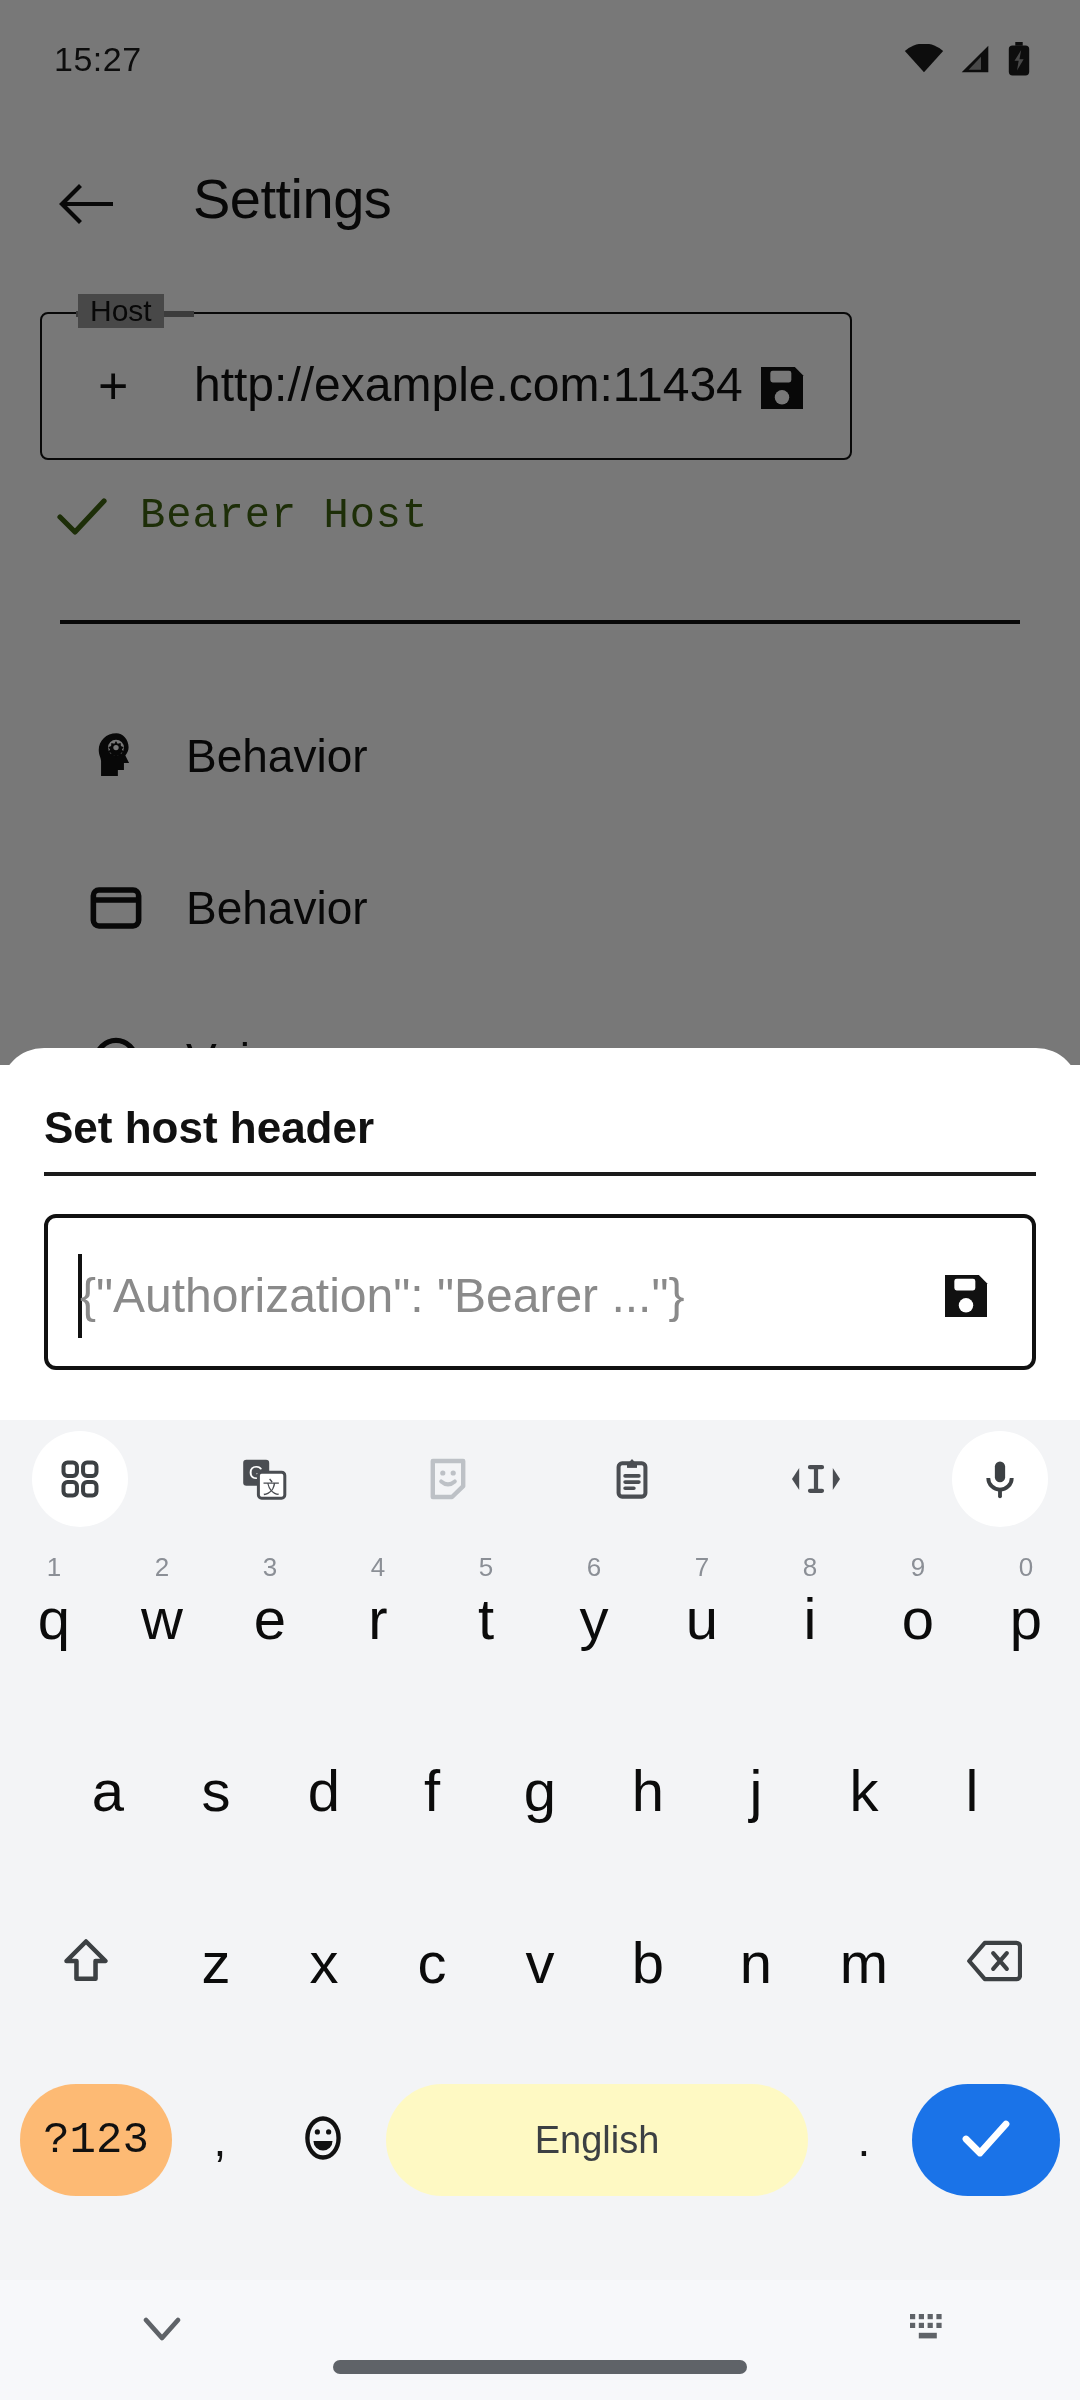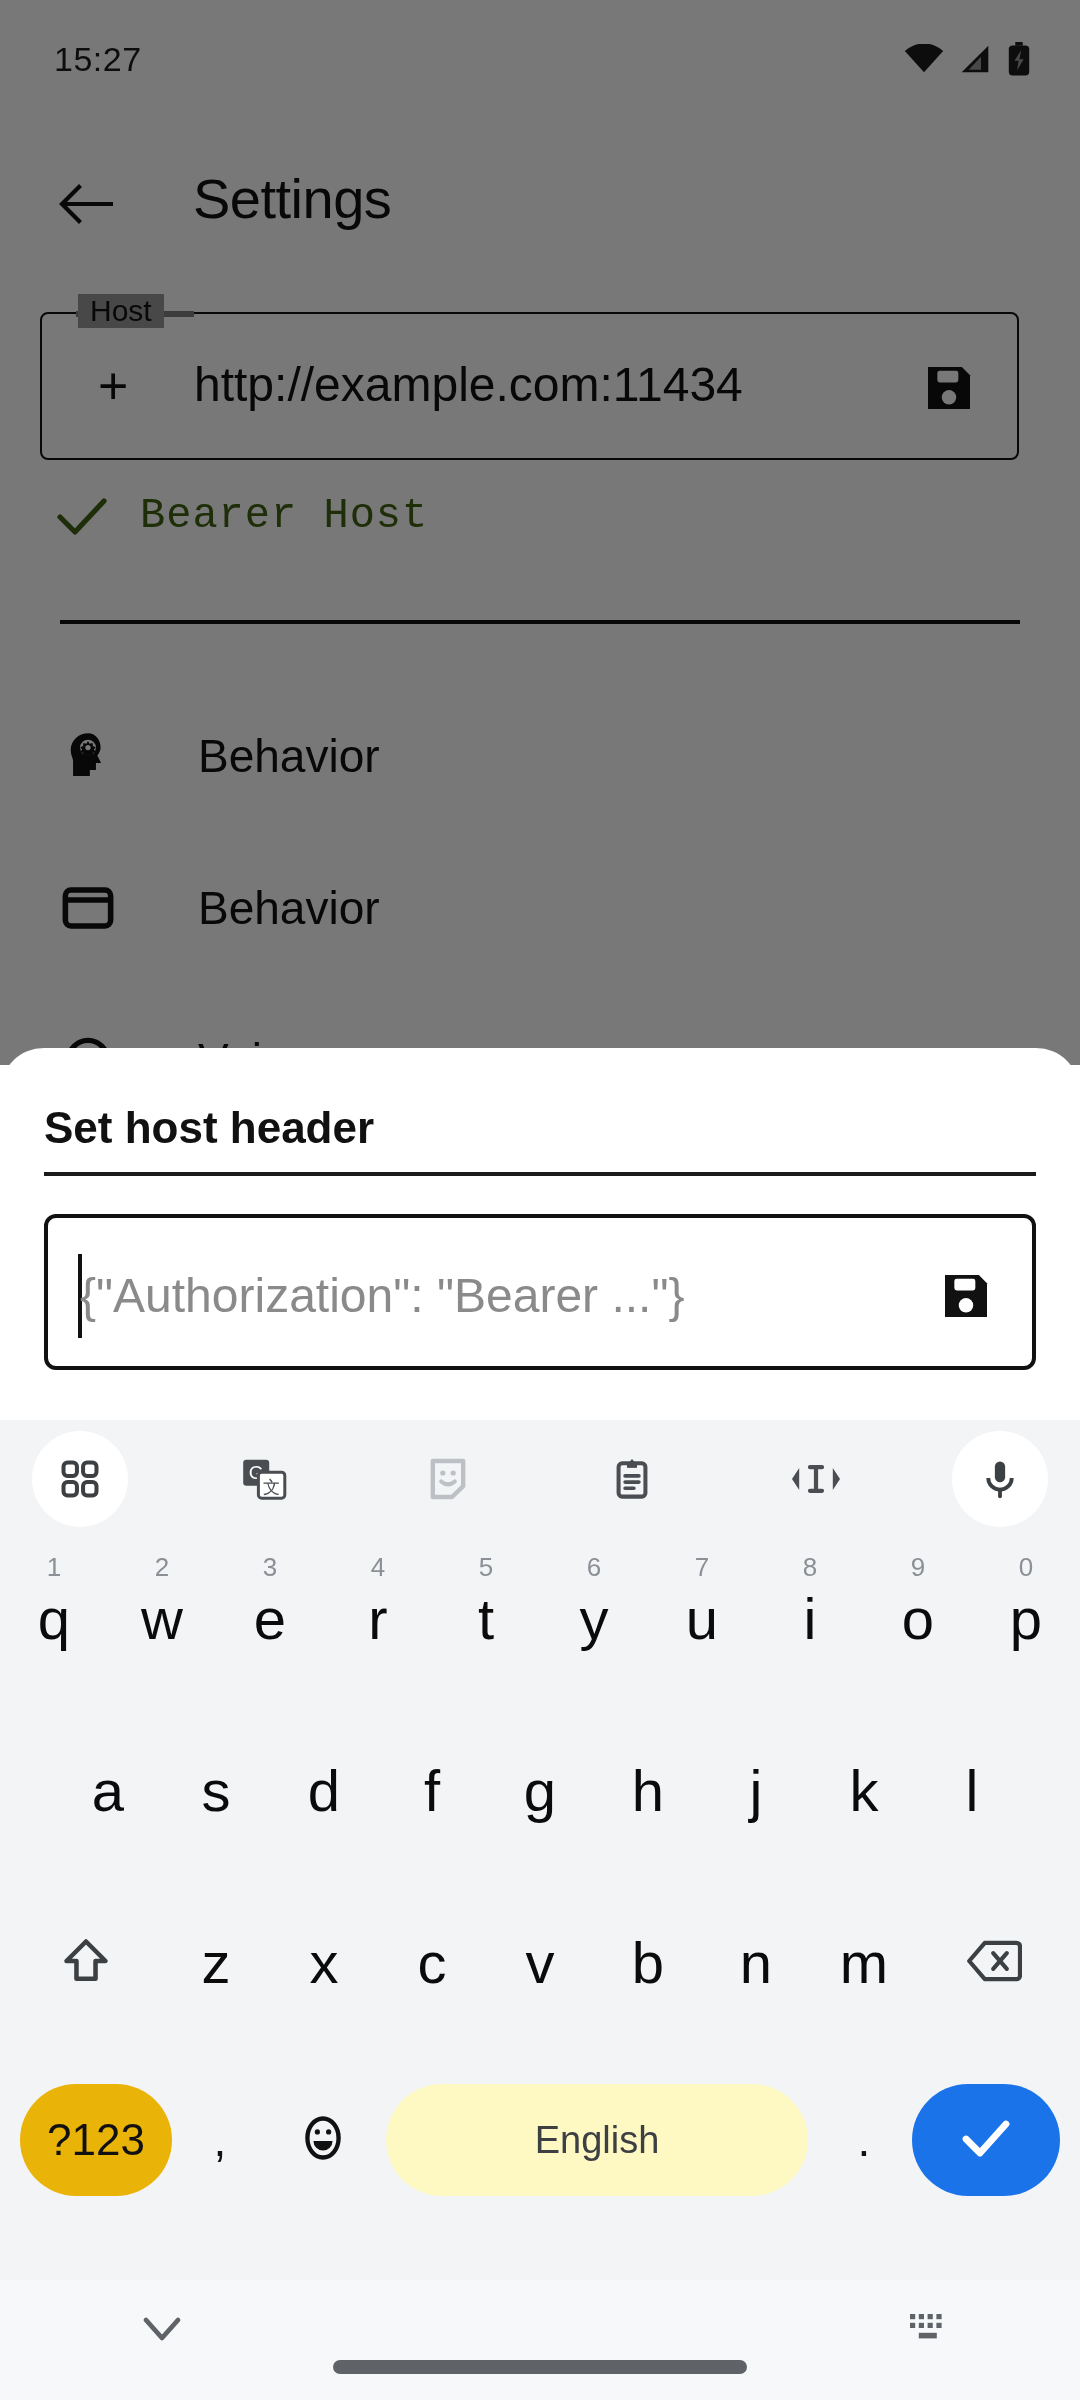--- a/index.html
+++ b/index.html
@@ -45,21 +45,21 @@
     position:absolute; left:40px; top:14px; width:84px; height:84px;
     display:flex; align-items:center; justify-content:center;
   }
   .appbar-title{
     position:absolute; left:190px; top:16px;
     font-size:56px; color:#111; letter-spacing:-0.5px;
   }
 
   
   .host-field{
-    position:absolute; left:40px; top:312px; width:979px; height:148px;
+    position:absolute; left:40px; top:312px; width:812px; height:148px;
     border:2.5px solid #111; border-radius:8px;
   }
   .host-legend{
     position:absolute; left:36px; top:-20px;
     background:#9a9a9a; padding:0 12px;
     font-size:30px; color:#111;
   }
   .host-legend-mask{
     position:absolute; left:34px; top:-3px; width:118px; height:6px;
     background:#808080;
@@ -86,21 +86,21 @@
     font-size:42px; color:#3f6212; letter-spacing:1px;
   }
 
   .hr-line{
     position:absolute; left:60px; top:620px; width:960px; height:4px;
     background:#111;
   }
 
   .menu-list{ position:absolute; left:0; top:680px; width:1080px; }
   .menu-item{
-    display:flex; align-items:center; height:152px; padding-left:60px;gap:40px;
+    display:flex; align-items:center; height:152px; padding-left:88px;
   }
   .menu-ico{ width:70px; display:flex; align-items:center; }
   .menu-ico svg{ display:block; }
   .menu-label{ font-size:46px; color:#111; margin-left:28px; }
 
   
   .sheet{
     position:absolute; left:0; top:1048px; width:1080px; height:1352px;
     background:#ffffff;
     border-radius:44px 44px 0 0;
@@ -166,23 +166,23 @@
     flex:0 0 108px; height:150px;
     display:flex; align-items:center; justify-content:center;
   }
   .row3-gap{ flex:0 0 22px; }
 
   .kb-row-bottom{
     display:flex; align-items:center; justify-content:center;
     height:160px; gap:0; padding:0 20px;
   }
   .key-sym{
-    flex:0 0 152px; height:112px; background:#eab308; border-radius:56px;
-    display:flex; align-items:center; justify-content:center;
-    font-size:44px; color:#111;
+    flex:0 0 152px; height:112px; background:#fdba74; border-radius:56px;
+    display:flex; align-items:center; justify-content:center;
+    font-size:44px; color:#111;font-family:Liberation Mono, monospace;
   }
   .key-comma,.key-period{
     flex:0 0 96px; height:112px;
     display:flex; align-items:center; justify-content:center;
     font-size:46px; color:#111;
   }
   .key-emoji{
     flex:0 0 110px; height:112px;
     display:flex; align-items:center; justify-content:center;
   }

